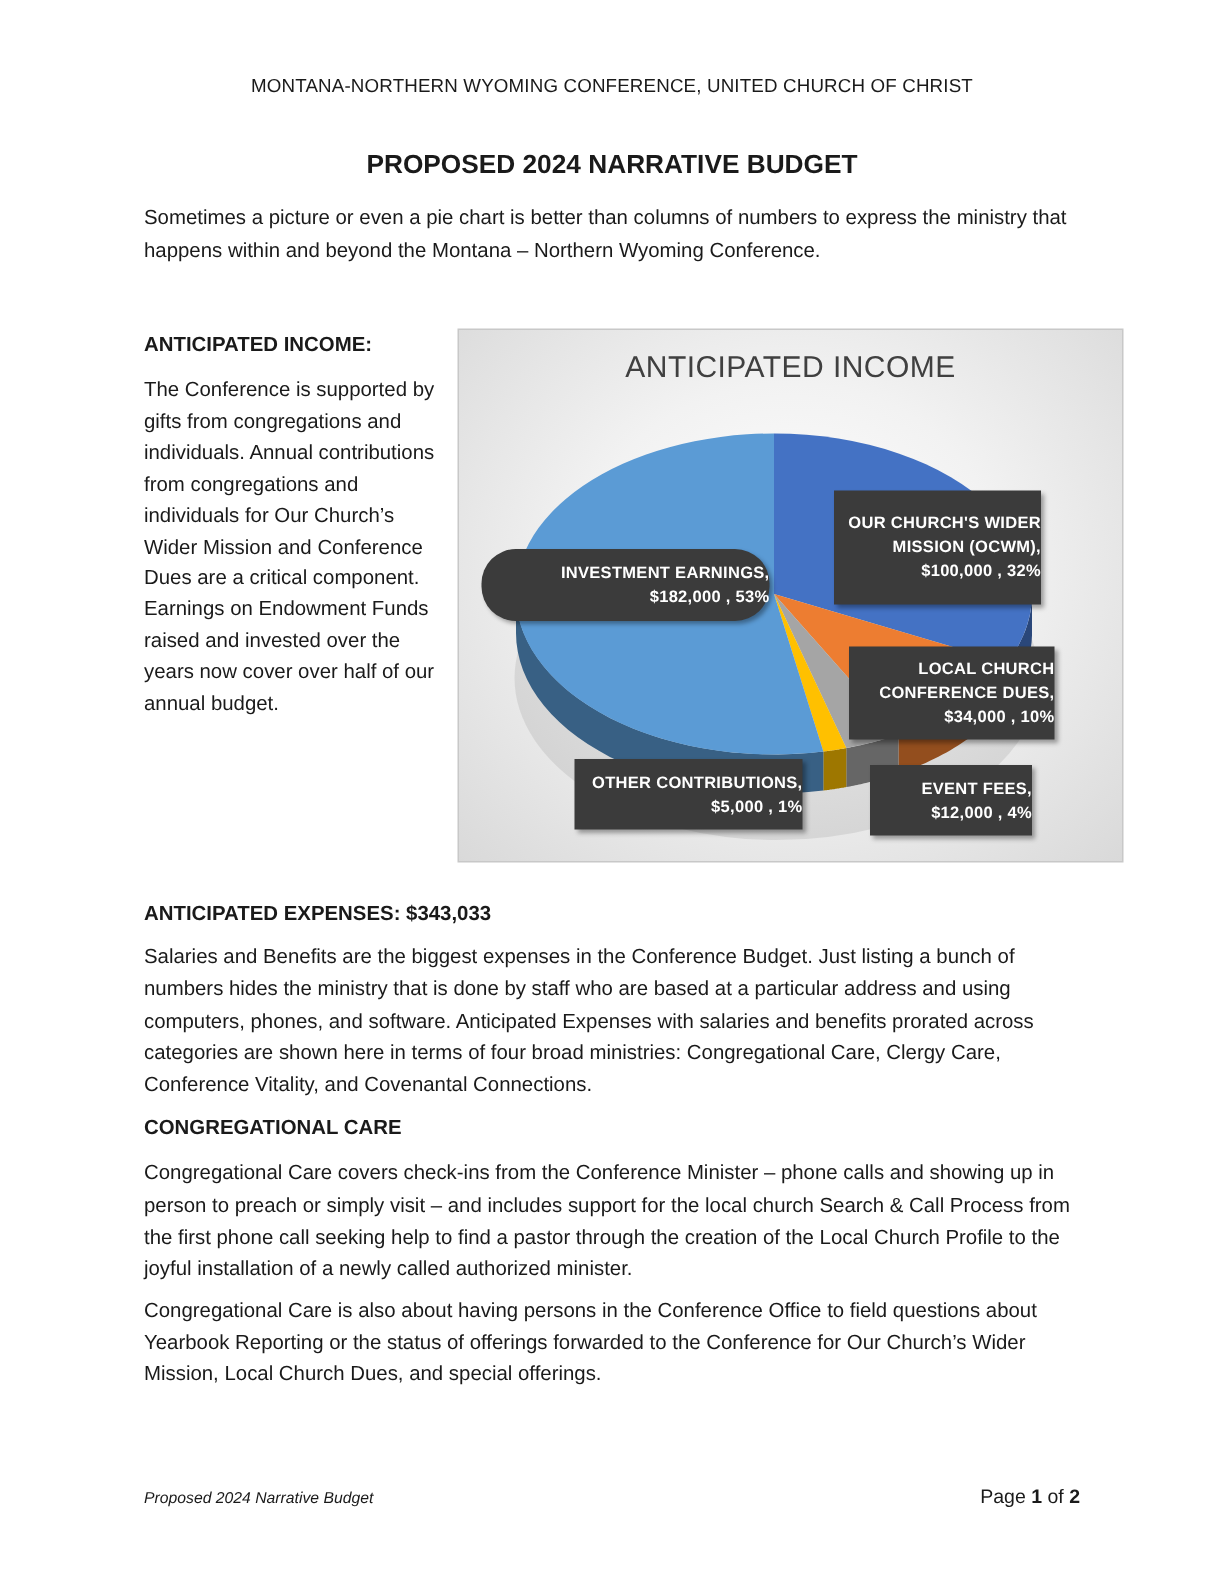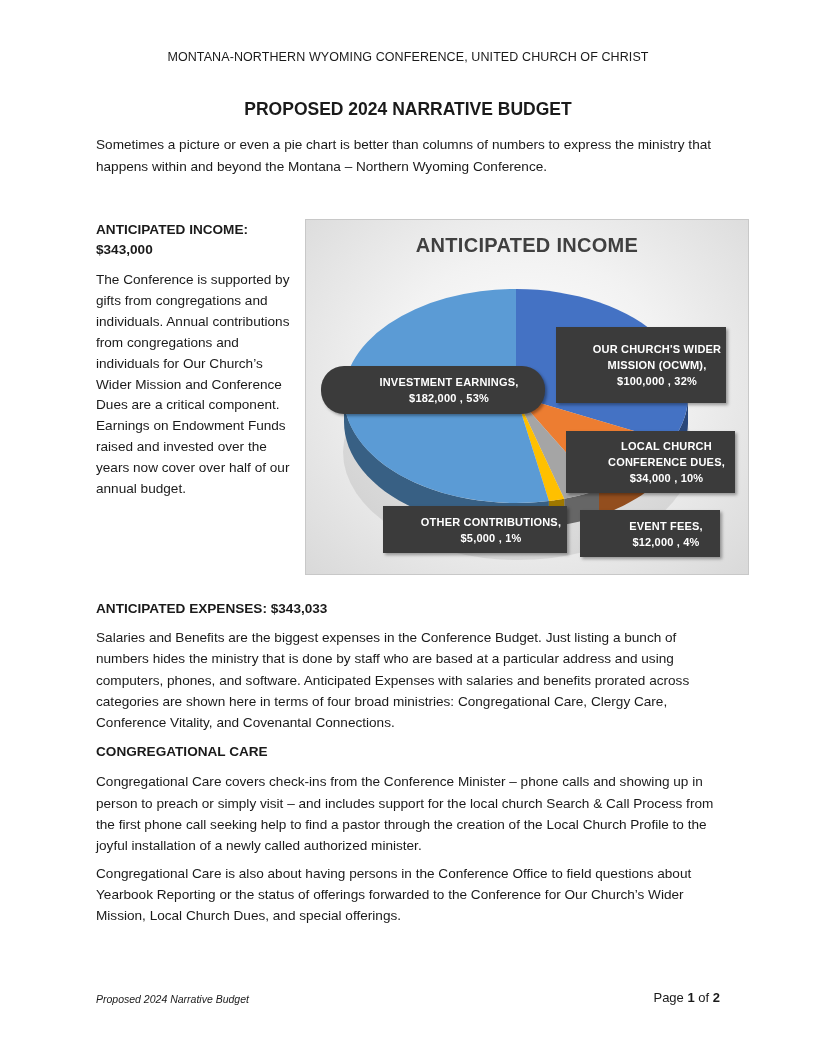--- a/index.html
+++ b/index.html
@@ -10,43 +10,42 @@
   .title { position: absolute; top: 99px; left: 0; width: 816px; text-align: center;
            font-size: 17.5px; font-weight: bold; }
   .intro { position: absolute; top: 134px; left: 96px; width: 640px; font-size: 13.6px; line-height: 22px; }
   .income-col { position: absolute; top: 220px; left: 96px; width: 205px; }
   .income-head { font-size: 13.6px; font-weight: bold; line-height: 20px; }
   .income-text { margin-top: 10px; font-size: 13.6px; line-height: 20.9px; }
   .chart-box { position: absolute; left: 305px; top: 219px; width: 444px; height: 356px;
                background: radial-gradient(ellipse at 50% 45%, #ffffff 0%, #f2f2f2 45%, #d9d9d9 100%);
                border: 1px solid #c8c8c8; box-sizing: border-box; }
   .chart-title { position: absolute; top: 14px; left: 0; width: 100%; text-align: center;
-                 font-size: 20px; font-weight: bold; color: #404040; letter-spacing: 0.3px; }
+                 font-size: 20px; font-weight: normal; color: #404040; letter-spacing: 0.3px; }
   .chart-svg { position: absolute; left: 0; top: 0; }
   .dlabel { position: absolute; background: #3b3b3b; color: #ffffff; font-size: 11px; font-weight: bold;
-            text-align: center; line-height: 16px; box-shadow: 2px 2px 3px rgba(0,0,0,0.35);
-            display: flex; flex-direction: column; justify-content: center; letter-spacing: 0.2px; padding-left: 32px; }
+            text-align: right; line-height: 16px; box-shadow: 2px 2px 3px rgba(0,0,0,0.35);
+            display: flex; flex-direction: column; justify-content: center; letter-spacing: 0.2px; }
   .sec { position: absolute; left: 96px; width: 630px; font-size: 13.6px; }
   .sec-head { font-weight: bold; }
   .para { line-height: 21.3px; }
   .footer-left { position: absolute; top: 993px; left: 96px; font-size: 10.5px; font-style: italic; }
   .footer-right { position: absolute; top: 990px; right: 96px; font-size: 13px; }
   .footer-right b { font-weight: bold; }
 </style>
 </head>
 <body>
 
 <div class="header">MONTANA-NORTHERN WYOMING CONFERENCE, UNITED CHURCH OF CHRIST</div>
 <div class="title">PROPOSED 2024 NARRATIVE BUDGET</div>
 <div class="intro">Sometimes a picture or even a pie chart is better than columns of numbers to express the ministry that happens within and beyond the Montana – Northern Wyoming Conference.</div>
 
 <div class="income-col">
   <div class="income-head">
     <div>ANTICIPATED INCOME:</div>
-    <div>$343,000</div>
   </div>
   <div class="income-text">The Conference is supported by gifts from congregations and individuals.  Annual contributions from congregations and individuals for Our Church’s Wider Mission and Conference Dues are a critical component.  Earnings on Endowment Funds raised and invested over the years now cover over half of our annual budget.</div>
 </div>
 
 <div class="chart-box">
   <div class="chart-title">ANTICIPATED INCOME</div>
   <svg class="chart-svg" width="444" height="356" viewBox="0 0 444 356">
     <defs>
       <linearGradient id="sideShade" x1="0" x2="0" y1="0" y2="1">
         <stop offset="0" stop-color="#000" stop-opacity="0.05"></stop>

